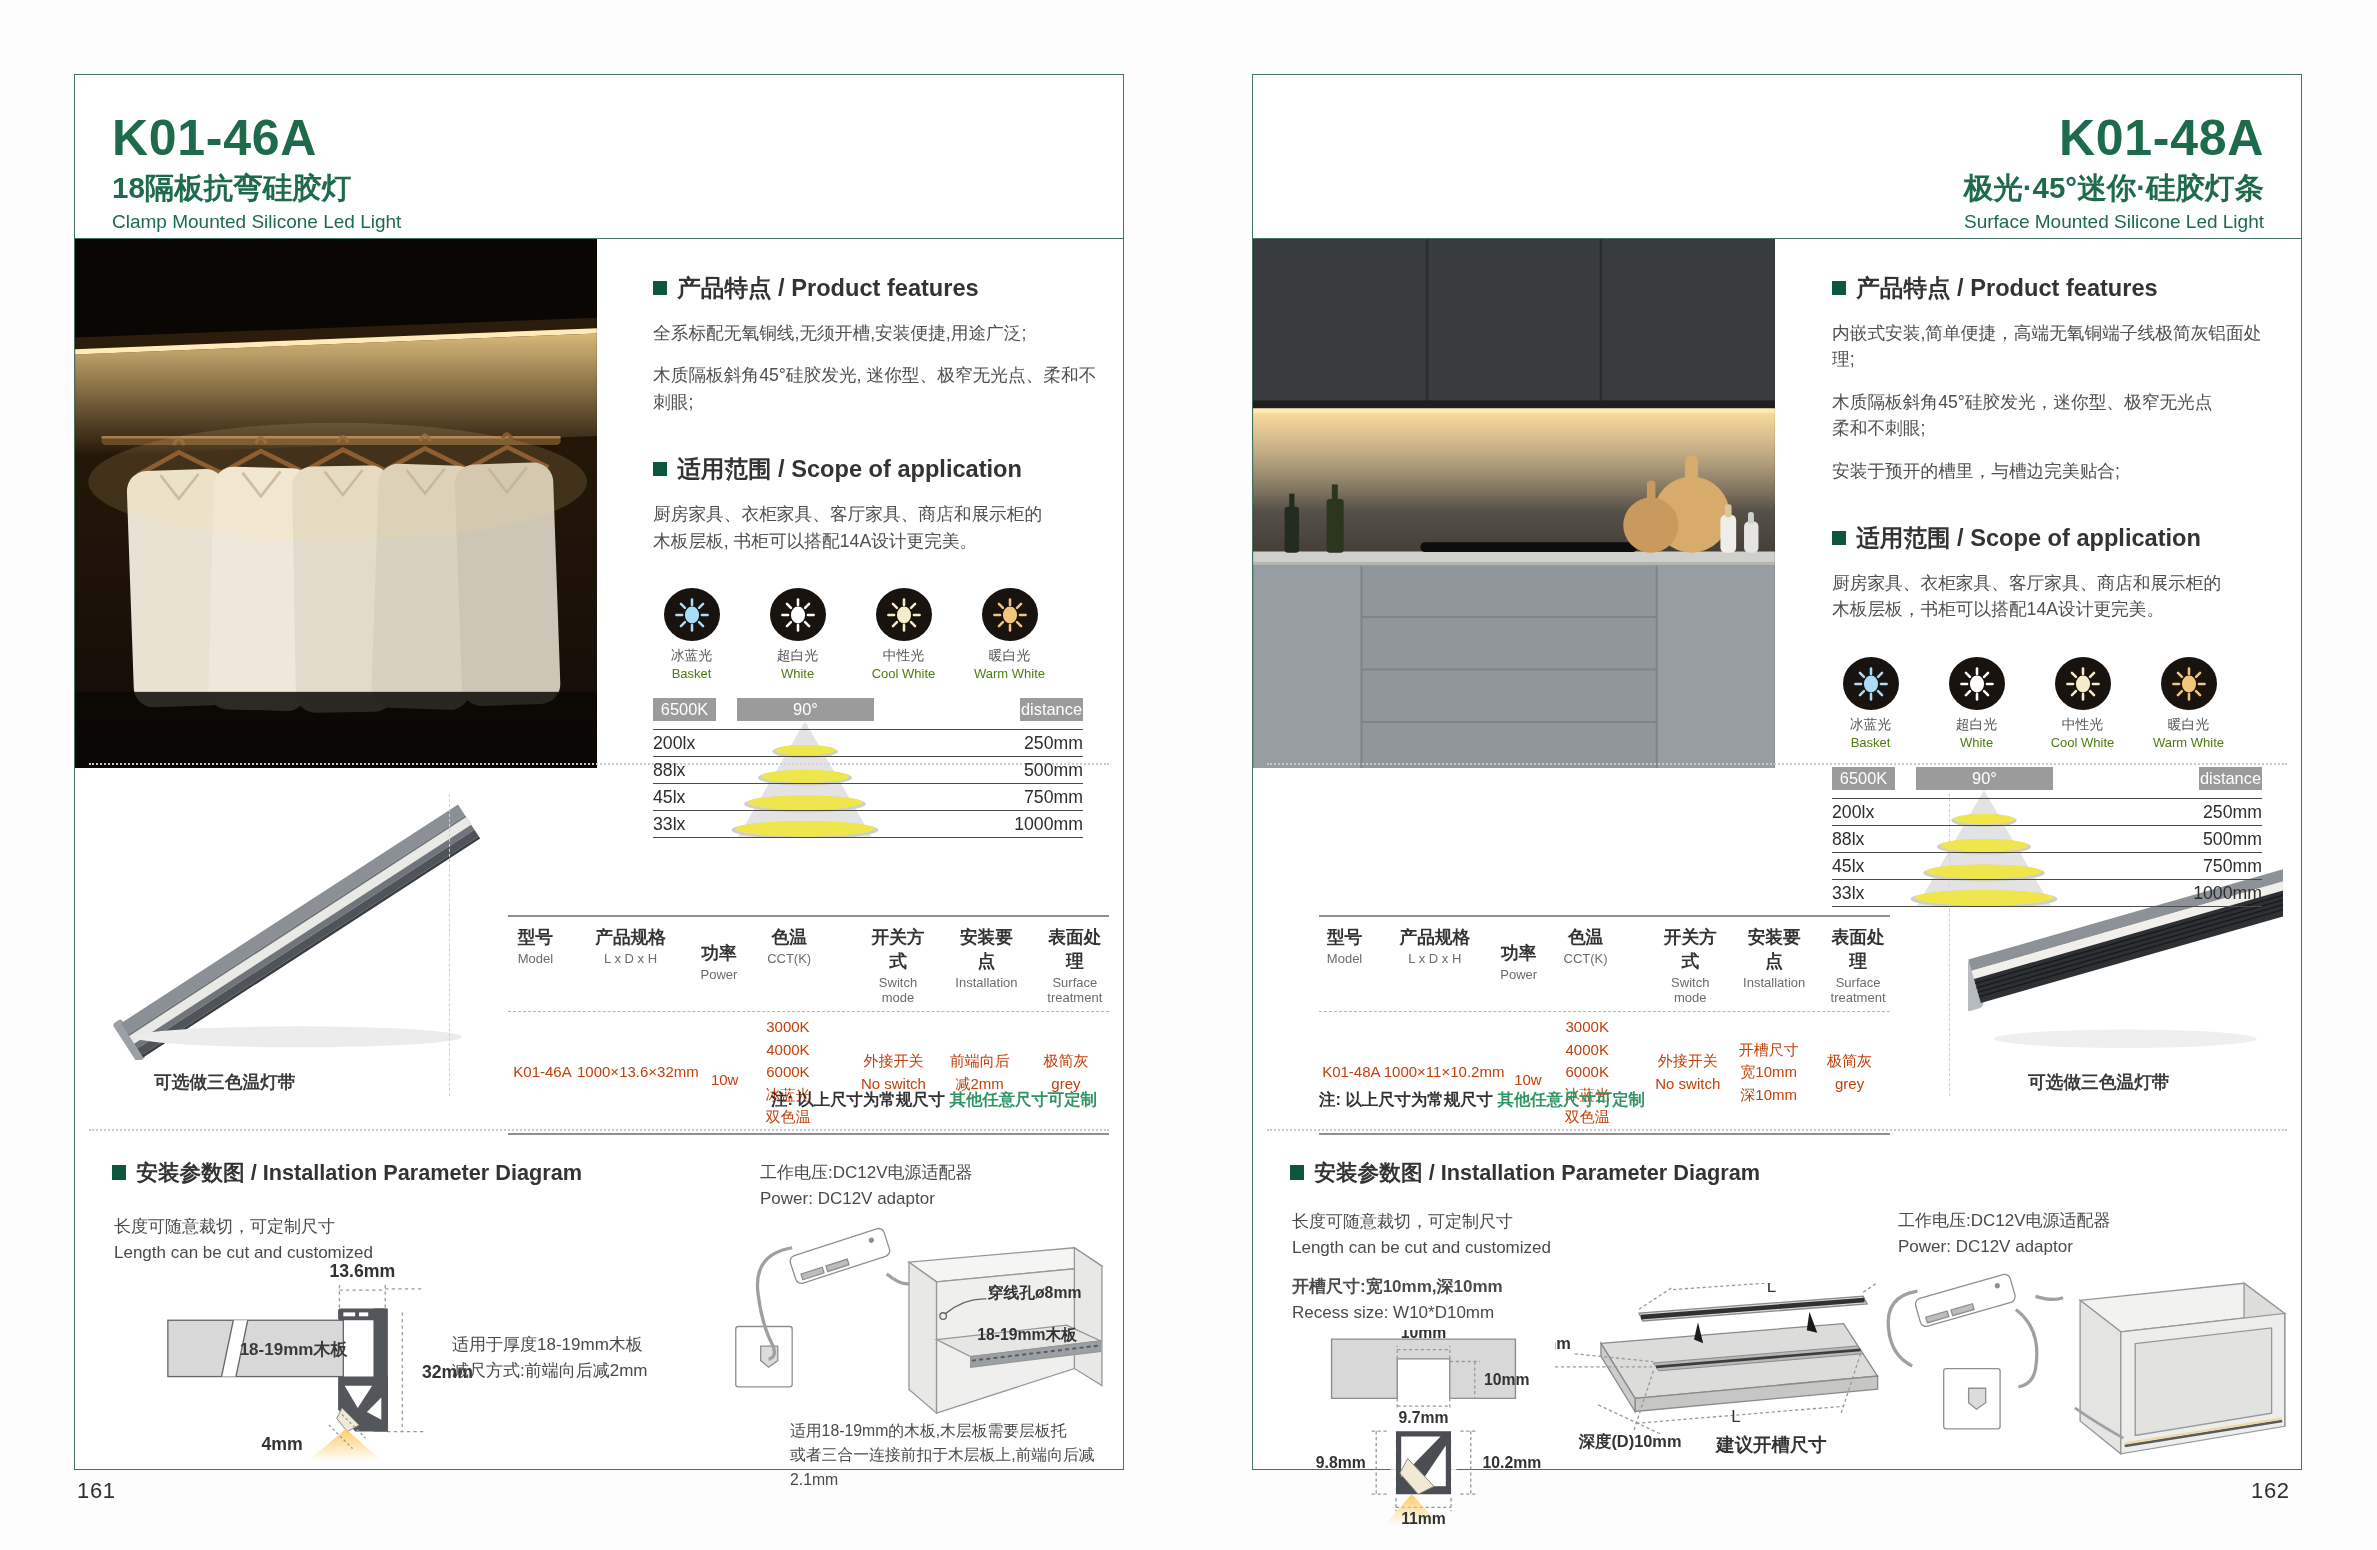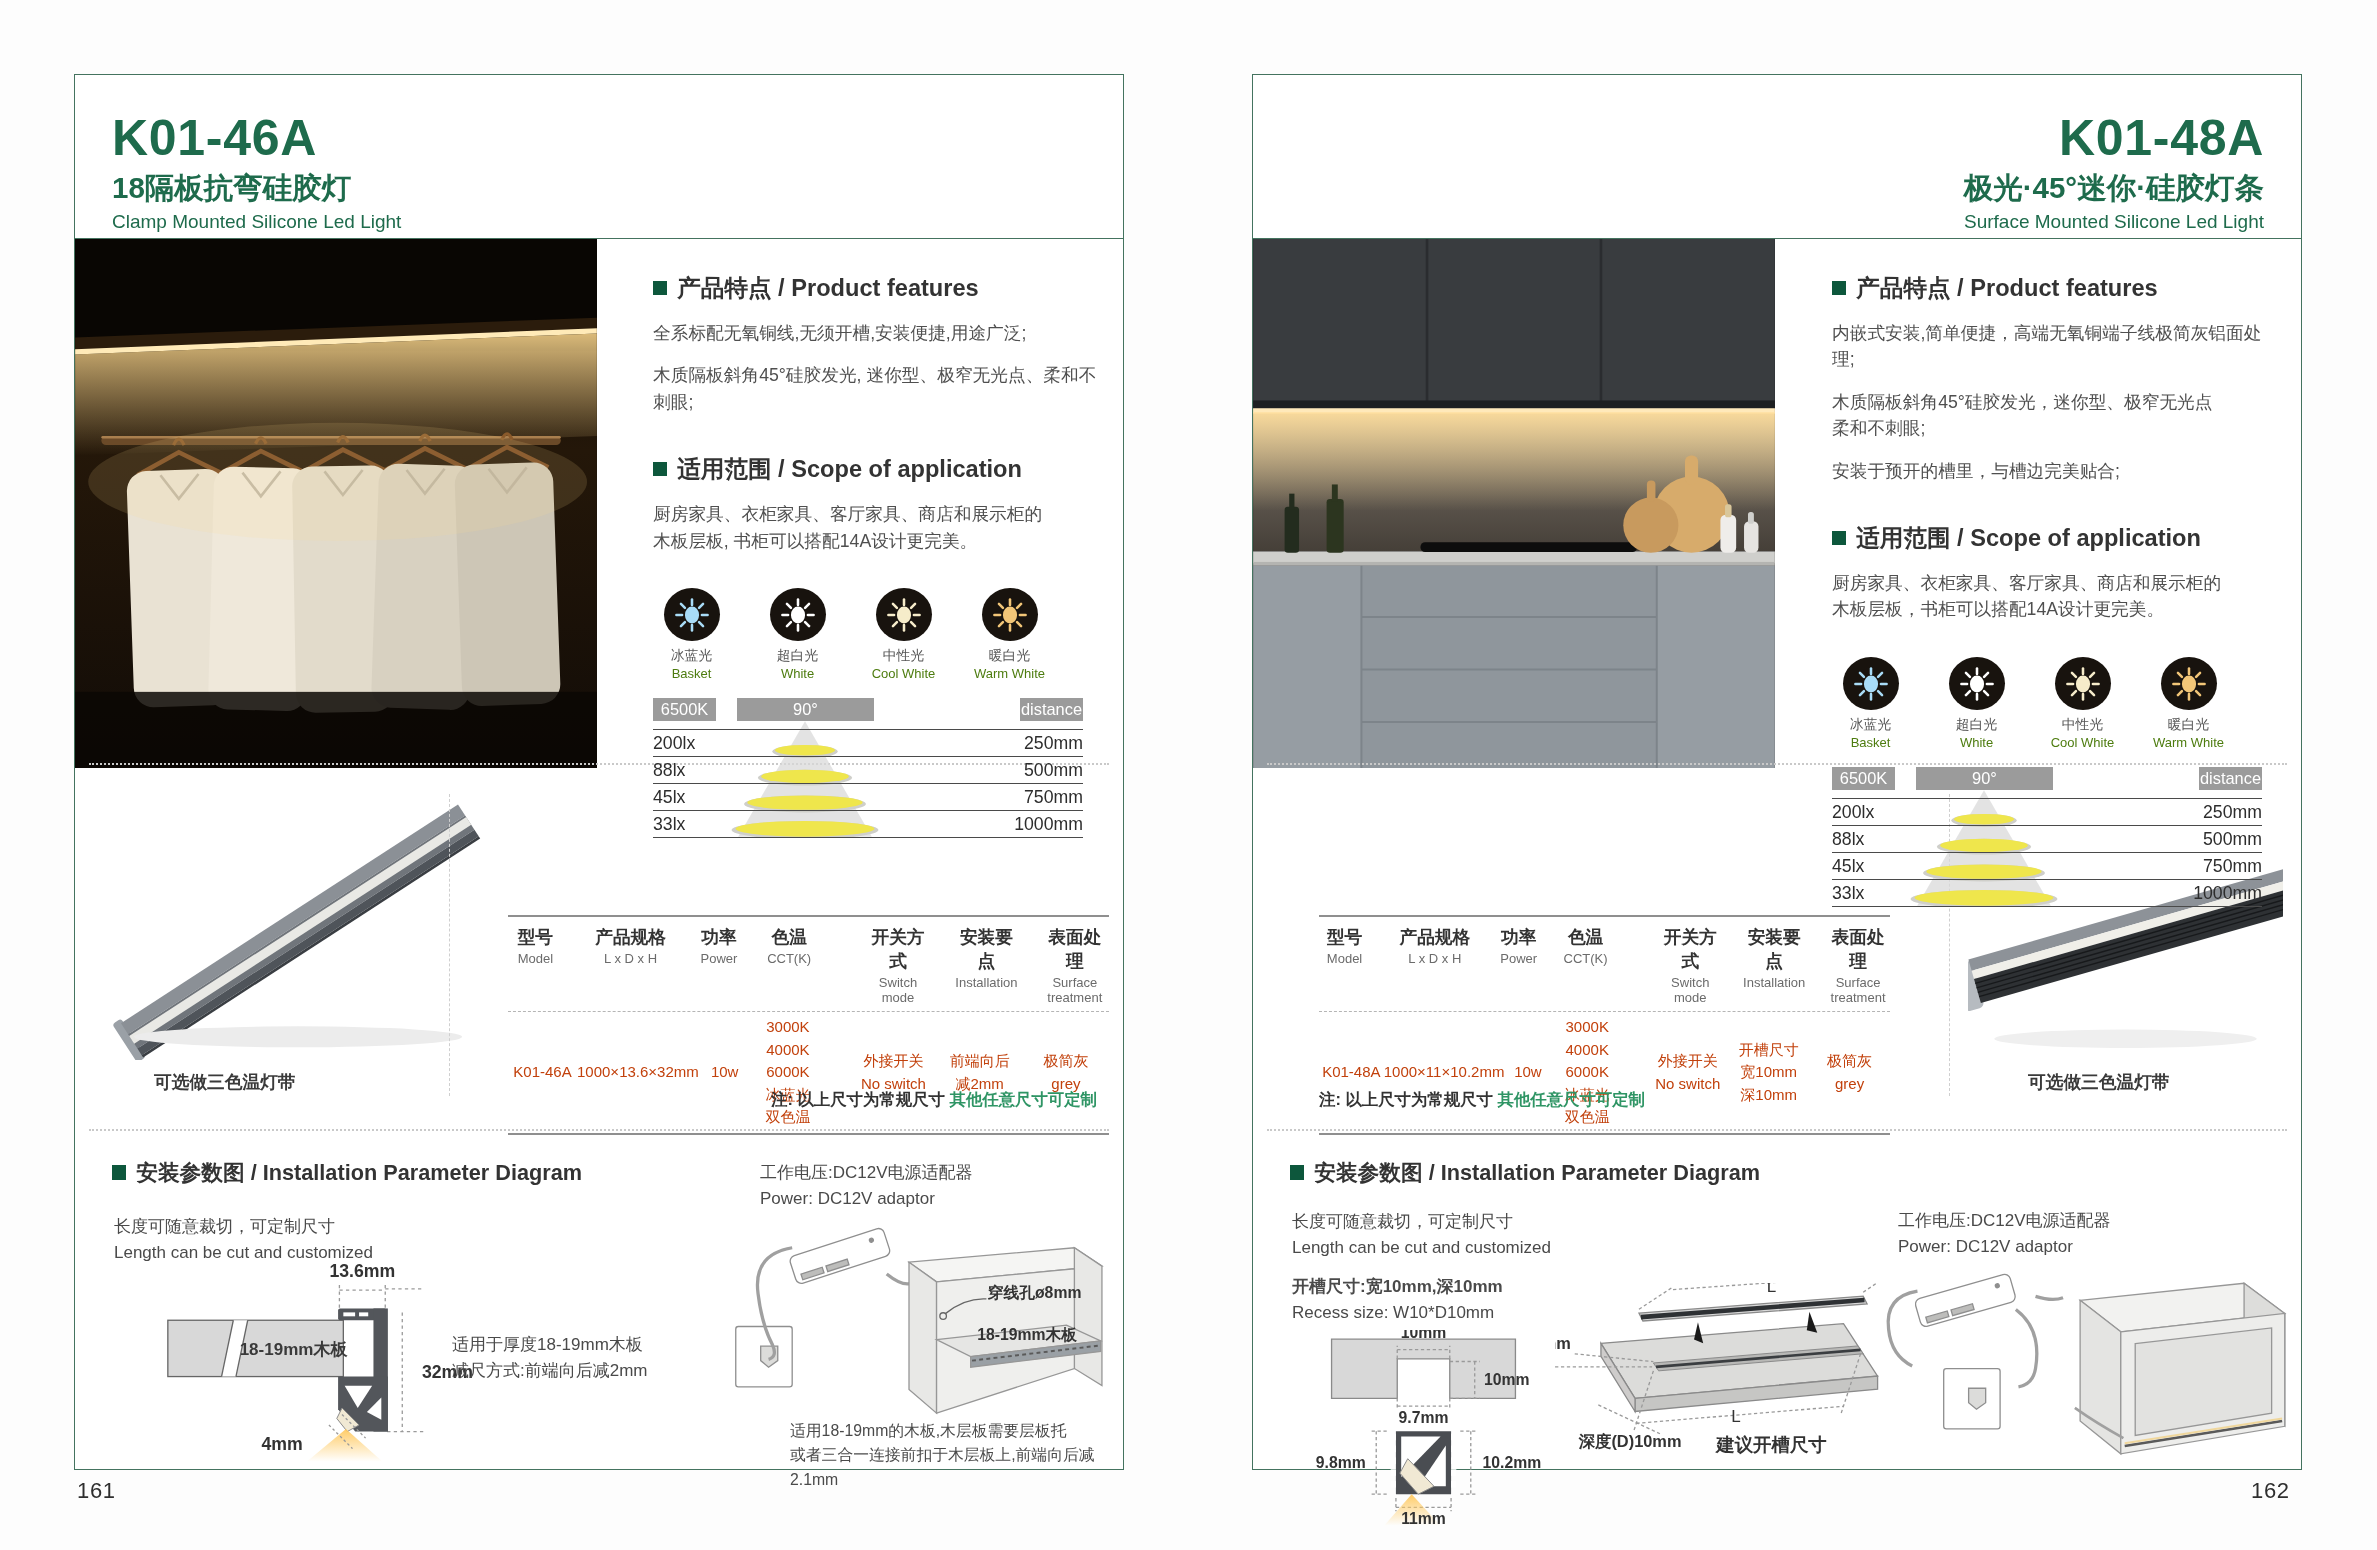--- a/index.html
+++ b/index.html
@@ -45,21 +45,21 @@
           align-items:center;font-size:17.7px;color:#2d2d2d;}
   
   .dots{position:absolute;left:14.4px;right:14.4px;border-top:2px dotted #c9c9c9;}
   .vdash{position:absolute;border-left:1.3px dashed #cfcfcf;}
   
   .profile-art{position:absolute;}
   .profile-cap{position:absolute;font-size:17.7px;font-weight:bold;color:#3a3a3a;text-align:left;}
   .spec-table{position:absolute;border-top:2px solid #8f8f8f;border-bottom:2px solid #8f8f8f;}
   .spec-head{display:flex;padding:7.9px 0 6.6px;border-bottom:1.3px dashed #b5b5b5;gap:20px;}
   .spec-body{display:flex;align-items:center;min-height:100px;padding:3.9px 0;}
-  .c0{width:12%;}.c1{width:21%;}.c2{width:9%;}.c3{width:13%;}.c4{width:15%;margin-left:25px;}.c5{width:15%;}.c6{width:15%;}
+  .c0{width:12%;}.c1{width:21%;}.c2{width:9%;margin-top:16px;}.c3{width:13%;}.c4{width:15%;margin-left:25px;}.c5{width:15%;}.c6{width:15%;}
   .sh-cn{font-size:17.7px;font-weight:bold;color:#333;text-align:center;}
   .sh-en{font-size:13px;color:#6b6b6b;text-align:center;margin-top:2px;}
   .sv{font-size:15px;color:#c2410c;text-align:center;white-space:pre-line;line-height:1.5;}
   .note{position:absolute;font-size:16.4px;font-weight:bold;color:#333;white-space:nowrap;}
   .note .hl{color:#2f9565;}
   
   .inst-h .sec-h-t{font-size:21.7px;}
   .small-note{position:absolute;font-size:17px;color:#4a4a4a;line-height:1.55;white-space:pre-line;}
   .bold-cap{position:absolute;font-size:18.4px;font-weight:bold;color:#333;text-align:center;}
   svg text{font-family:"Liberation Sans","DejaVu Sans",sans-serif;}

